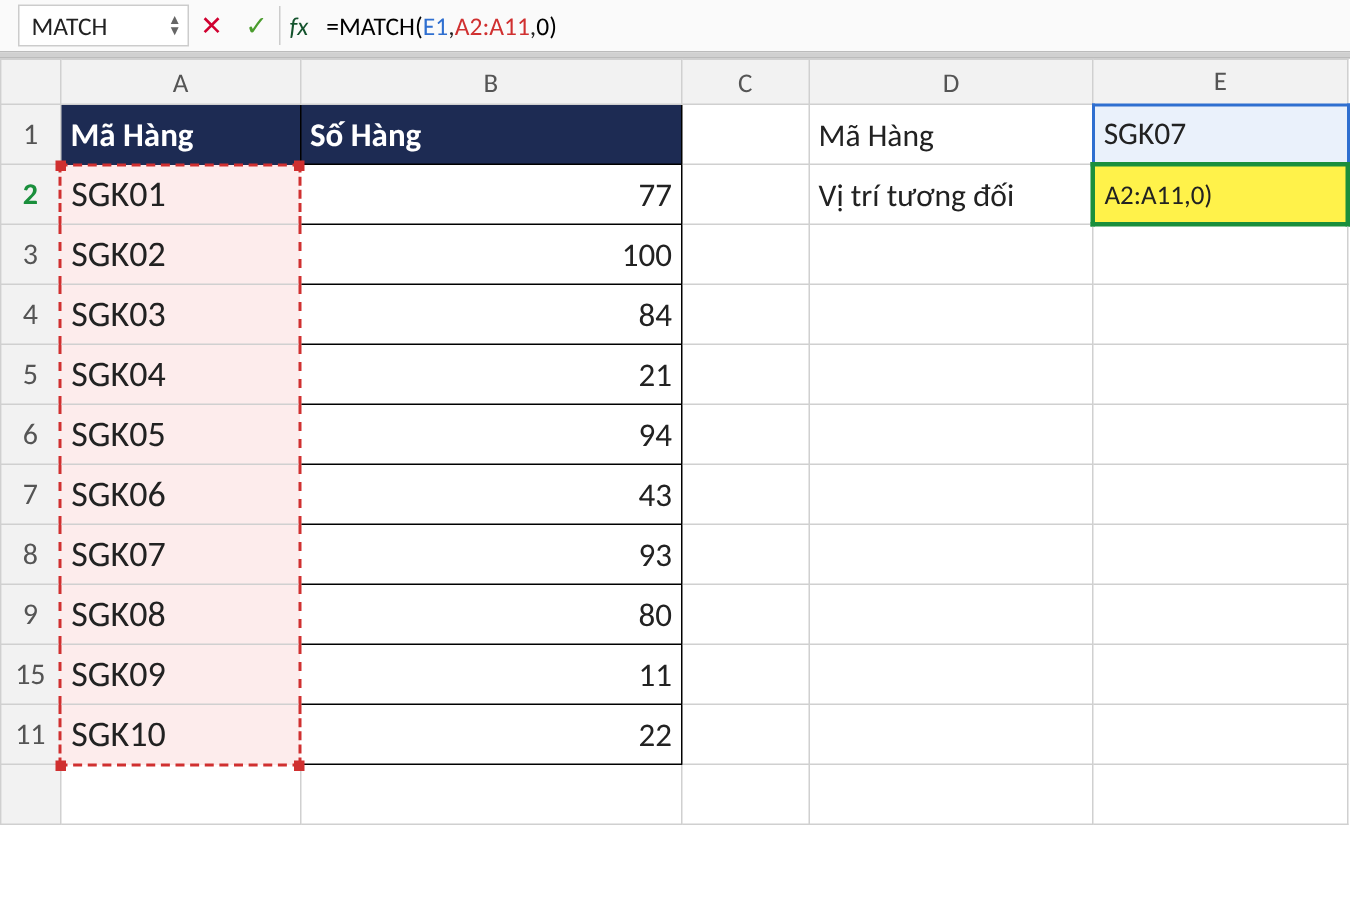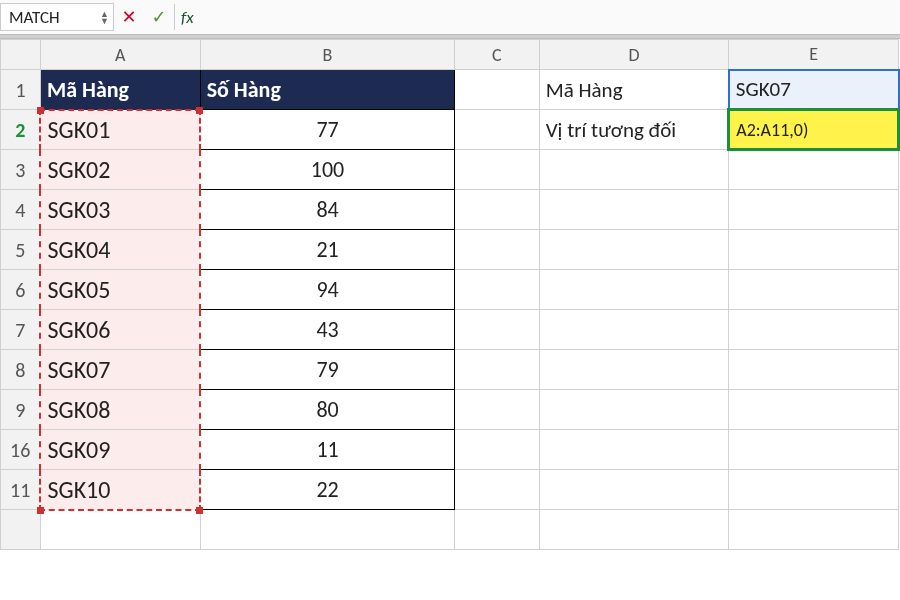--- a/index.html
+++ b/index.html
@@ -1,20 +1,20 @@
 <!DOCTYPE html>
 <html><head>
 <meta charset="utf-8">
 <style>
   html,body{margin:0;padding:0;font-family:Calibri,Arial,sans-serif;font-size:20px;color:#222;background:#fff}
   .wrap{width:900px;height:600px;overflow:hidden;position:relative}
 
   
   .fbar{display:flex;align-items:center;height:34px;border-bottom:1px solid #bbb;background:#fafafa;font-size:17px}
-  .namebox{width:100px;border:1px solid #ccc;background:#fff;height:26px;margin-left:0;display:flex;align-items:center;justify-content:space-between;padding:0 4px 0 8px}
+  .namebox{width:100px;border:1px solid #ccc;background:#fff;height:26px;margin-left:12px;display:flex;align-items:center;justify-content:space-between;padding:0 4px 0 8px}
   .stepper{display:flex;flex-direction:column;line-height:7px;font-size:9px;color:#666}
   .fbtn{width:30px;text-align:center;font-size:18px;cursor:pointer}
   .fbtn.cancel{color:#d00030}
   .fbtn.accept{color:#4a9c2d}
   .fx{font-style:italic;padding:0 6px;color:#14532d;border-left:1px solid #ccc;height:26px;display:flex;align-items:center}
   .formula{flex:1;padding-left:6px;font-family:Calibri,Arial,sans-serif}
   .formula .fn{color:#000}
   .formula .ref1{color:#2f6fd0}
   .formula .ref2{color:#d03030}
   .divider{height:3px;background:#d0d0d0;border-bottom:1px solid #bbb}
@@ -29,21 +29,21 @@
   .colA{width:160px}
   .colB{width:255px}
   .colC{width:85px}
   .colD{width:190px}
   .colE{width:170px}
 
   .thead-cell{background:#1d2b53!important;color:#fff;font-weight:700;font-size:22px;text-align:left}
   .data-a{background:#fdecec!important;border-left:2px dashed #d03030!important;border-right:2px dashed #d03030!important;font-size:24px}
   .data-a.first{border-top:2px dashed #d03030!important}
   .data-a.last{border-bottom:2px dashed #d03030!important}
-  .data-b{border:1px solid #000!important;text-align:center;font-size:22px}
+  .data-b{border:1px solid #000!important;text-align:right;font-size:22px}
   .data-b-head{border:1px solid #000!important}
 
   .lbl{font-size:21px}
   .e1{border:2px solid #2f6fd0!important;background:#eaf1fb!important;font-size:21px}
   .e2{border:3px solid #1a8f3c!important;background:#fff24a!important;font-size:18px}
 
   
   .sq{position:absolute;width:7px;height:7px;background:#d03030}
 </style>
 </head>
@@ -54,20 +54,23 @@
   <div class="namebox">
     <span>MATCH</span>
     <span class="stepper">
       <span>▲</span>
       <span>▼</span>
     </span>
   </div>
   <div class="fbtn cancel"><span>✕</span></div>
   <div class="fbtn accept"><span>✓</span></div>
   <div class="fx">fx</div>
+  <div class="formula">
+    <span class="fn">=MATCH(</span><span class="ref1">E1</span><span>,</span><span class="ref2">A2:A11</span><span>,</span><span class="fn">0)</span>
+  </div>
 </div>
 <div class="divider"></div>
 
 <div style="position:relative">
 <table class="grid">
   <colgroup>
     <col style="width:40px">
           <col class="colA">
           <col class="colB">
           <col class="colC">
@@ -137,35 +140,35 @@
             <td class="rowhdr">7</td>
             <td class="data-a">SGK06</td>
             <td class="data-b">43</td>
             <td></td>
             <td></td>
             <td></td>
           </tr>
     <tr>
             <td class="rowhdr">8</td>
             <td class="data-a">SGK07</td>
-            <td class="data-b">79</td>
+            <td class="data-b">93</td>
             <td></td>
             <td></td>
             <td></td>
           </tr>
     <tr>
             <td class="rowhdr">9</td>
             <td class="data-a">SGK08</td>
             <td class="data-b">80</td>
             <td></td>
             <td></td>
             <td></td>
           </tr>
     <tr>
-            <td class="rowhdr">16</td>
+            <td class="rowhdr">15</td>
             <td class="data-a">SGK09</td>
             <td class="data-b">11</td>
             <td></td>
             <td></td>
             <td></td>
           </tr>
     <tr>
             <td class="rowhdr">11</td>
             <td class="data-a last">SGK10</td>
             <td class="data-b">22</td>

